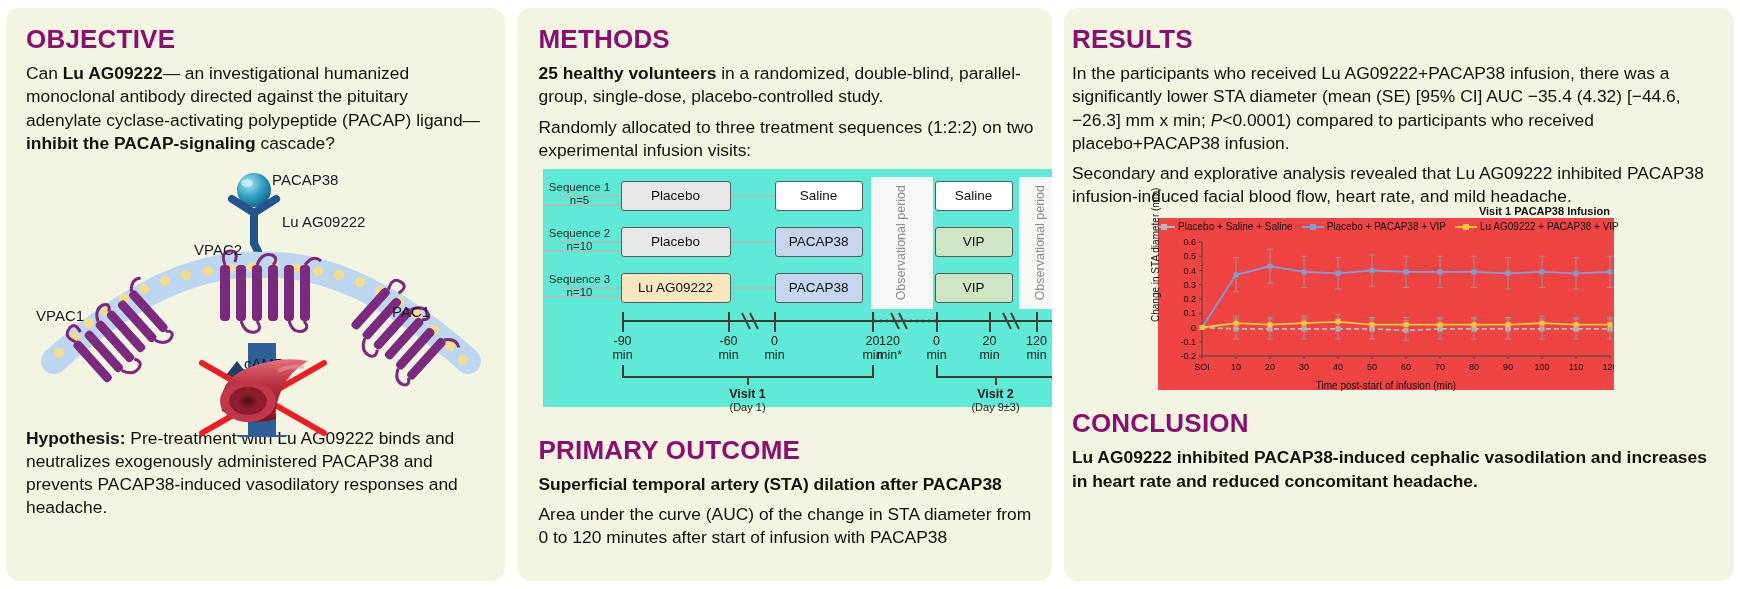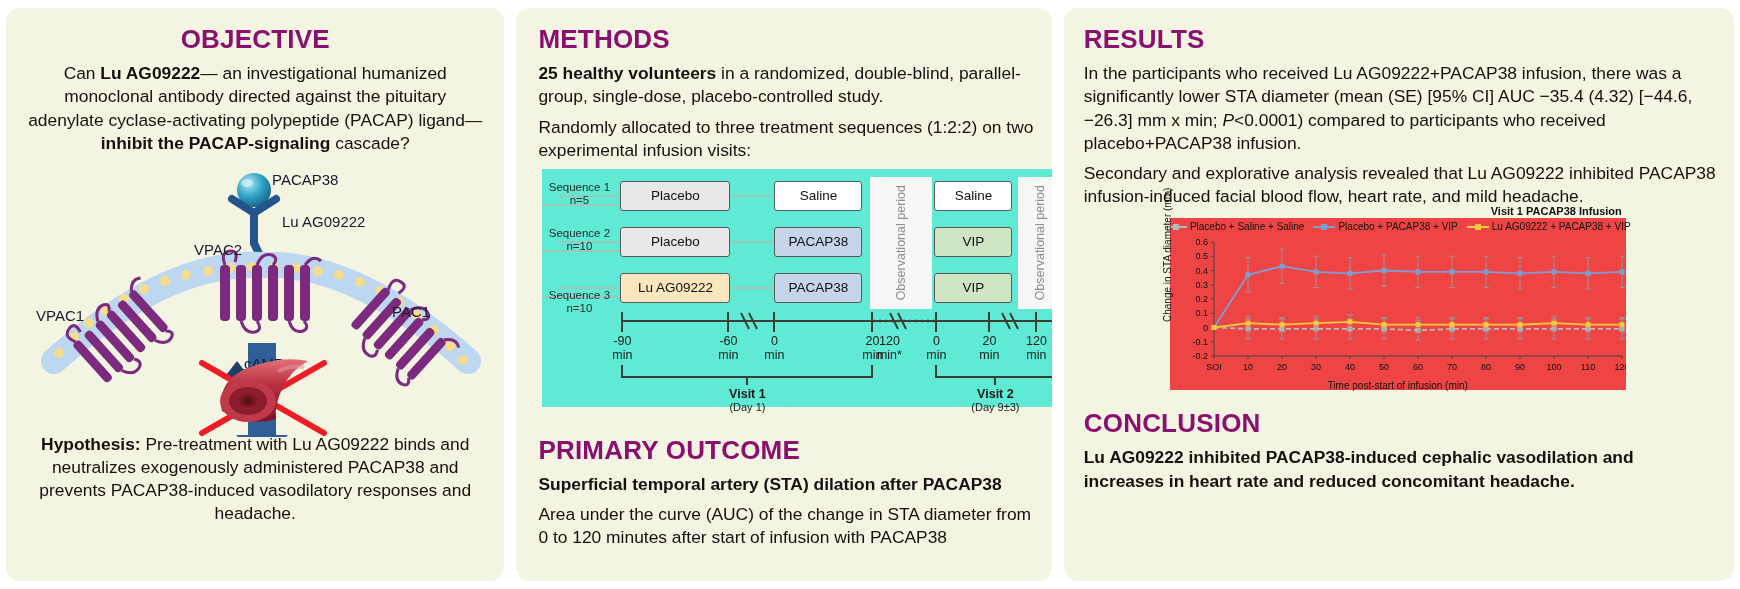--- a/index.html
+++ b/index.html
@@ -15,23 +15,23 @@
     gap: 12px;
     padding: 8px 6px;
     background: #ffffff;
   }
   .panel {
     background: #f4f4e3;
     border-radius: 14px;
     position: relative;
     overflow: hidden;
   }
-  .panel-1 { width: 512px; padding: 18px 20px 10px 20px; text-align: center; }
+  .panel-1 { width: 512px; padding: 18px 20px 10px 20px; }
   .panel-2 { width: 550px; padding: 18px 18px 10px 22px; }
-  .panel-3 { width: 689px; padding: 18px 18px 10px 20px; }
+  .panel-3 { width: 689px; padding: 18px 18px 10px 8px; }
 
   h2.section {
     color: #8a0f6e;
     font-size: 26px;
     font-weight: bold;
     margin: 0 0 9px 0;
     letter-spacing: 0.2px;
     line-height: 1.05;
   }
   p.body {
@@ -340,21 +340,21 @@
     <div style="position:relative;height:76px;margin-top:-92px;pointer-events:none;">
       <svg width="470" height="76" viewBox="0 0 470 76">
         <path d="M196,62 q-6,-34 34,-46 q30,-9 52,-4 q-18,10 -26,28 q-8,18 -6,30 q-26,8 -54,-8 z" fill="url(#gVessel)"></path>
         <ellipse cx="222" cy="52" rx="28" ry="21" fill="#c0394a"></ellipse>
         <ellipse cx="222" cy="52" rx="19" ry="14" fill="#8d1d2c"></ellipse>
         <ellipse cx="222" cy="52" rx="11" ry="8" fill="url(#gLumen)"></ellipse>
         <path d="M252,22 q14,-6 26,-4" stroke="#e9939c" stroke-width="4" fill="none" opacity="0.6"></path>
       </svg>
     </div>
 
-    <p class="body" style="margin-top:8px;"><b>Hypothesis:</b><span> Pre-treatment with Lu AG09222 binds and neutralizes exogenously administered PACAP38 and prevents PACAP38-induced vasodilatory responses and headache.</span></p>
+    <p class="body" style="margin-top:2px;"><b>Hypothesis:</b><span> Pre-treatment with Lu AG09222 binds and neutralizes exogenously administered PACAP38 and prevents PACAP38-induced vasodilatory responses and headache.</span></p>
   </div>
 
   <div class="panel panel-2">
     <h2 class="section">METHODS</h2>
 
     <p class="body tight"><b>25 healthy volunteers</b><span> in a randomized, double-blind, parallel-group, single-dose, placebo-controlled study.</span></p>
     <p class="body tight">Randomly allocated to three treatment sequences (1:2:2) on two experimental infusion visits:</p>
 
     <div class="design">
       <svg width="512" height="238" viewBox="0 0 512 238" style="position:absolute;left:0;top:0;">
@@ -409,21 +409,21 @@
       </svg>
 
       <div class="seqlabel" style="left:0px; top:12px;">
         <span>Sequence 1</span><br>
         <span>n=5</span>
       </div>
       <div class="seqlabel" style="left:0px; top:58px;">
         <span>Sequence 2</span><br>
         <span>n=10</span>
       </div>
-      <div class="seqlabel" style="left:0px; top:120px;">
+      <div class="seqlabel" style="left:0px; top:104px;">
         <span>Sequence 3</span><br>
         <span>n=10</span>
       </div>
 
       <div class="box b-grey" style="left:78px;  top:12px;  width:110px;">Placebo</div>
       <div class="box b-grey" style="left:78px;  top:58px;  width:110px;">Placebo</div>
       <div class="box b-yellow" style="left:78px;  top:104px; width:110px;">Lu AG09222</div>
 
       <div class="box b-white" style="left:232px; top:12px;  width:88px;">Saline</div>
       <div class="box b-blue" style="left:232px; top:58px;  width:88px;">PACAP38</div>

